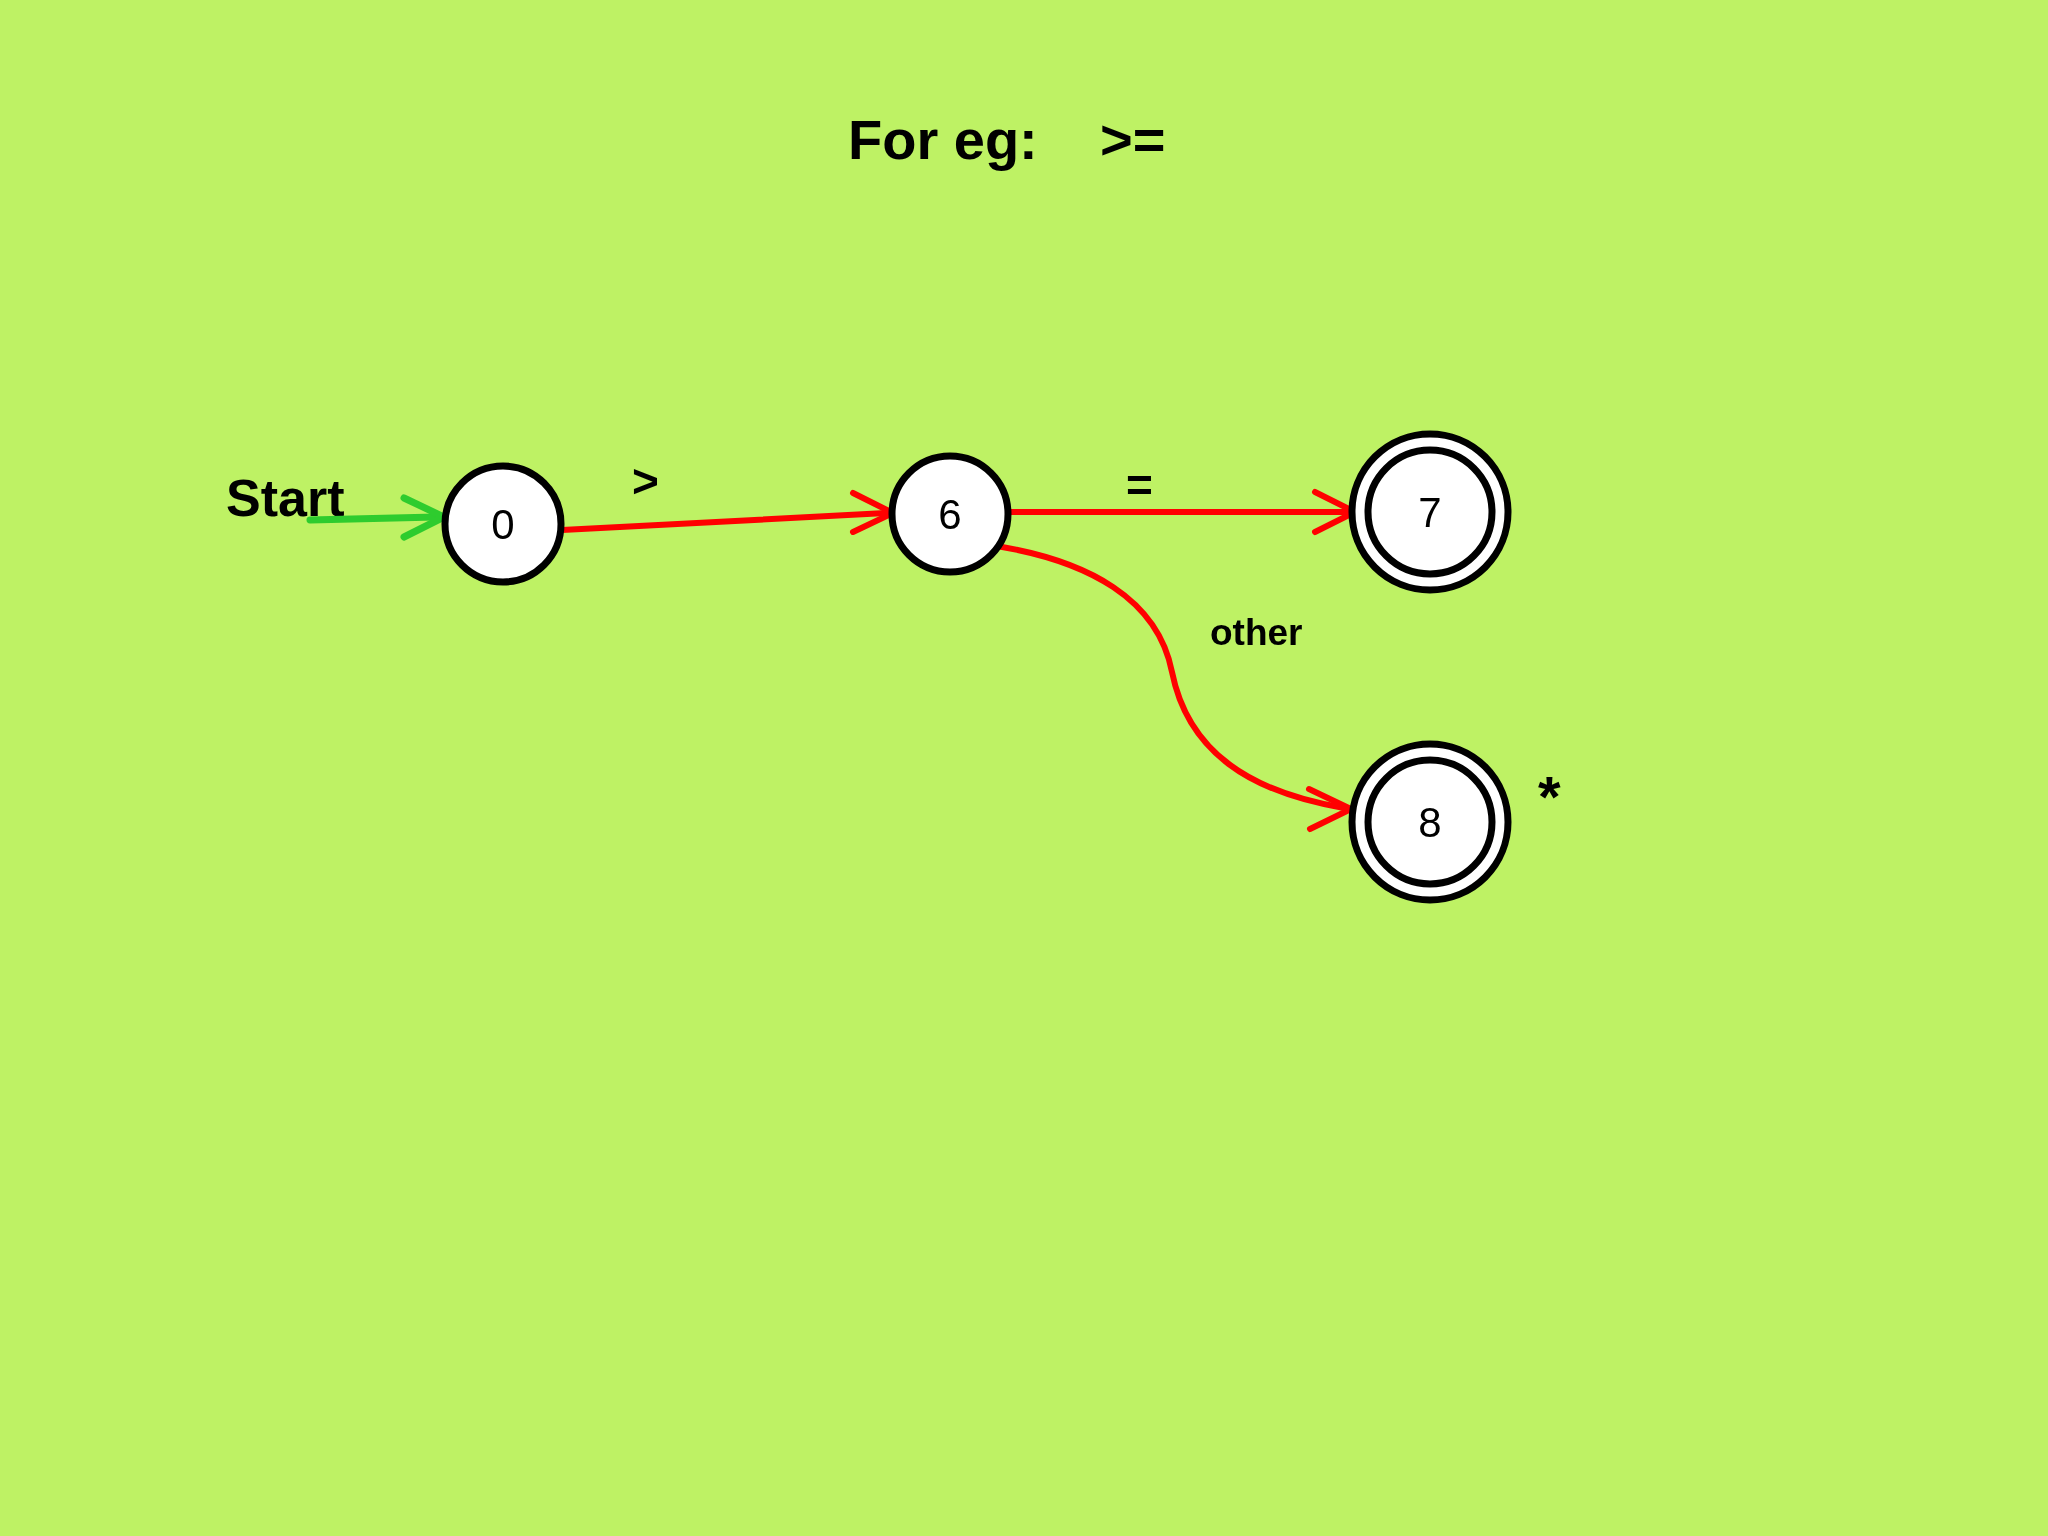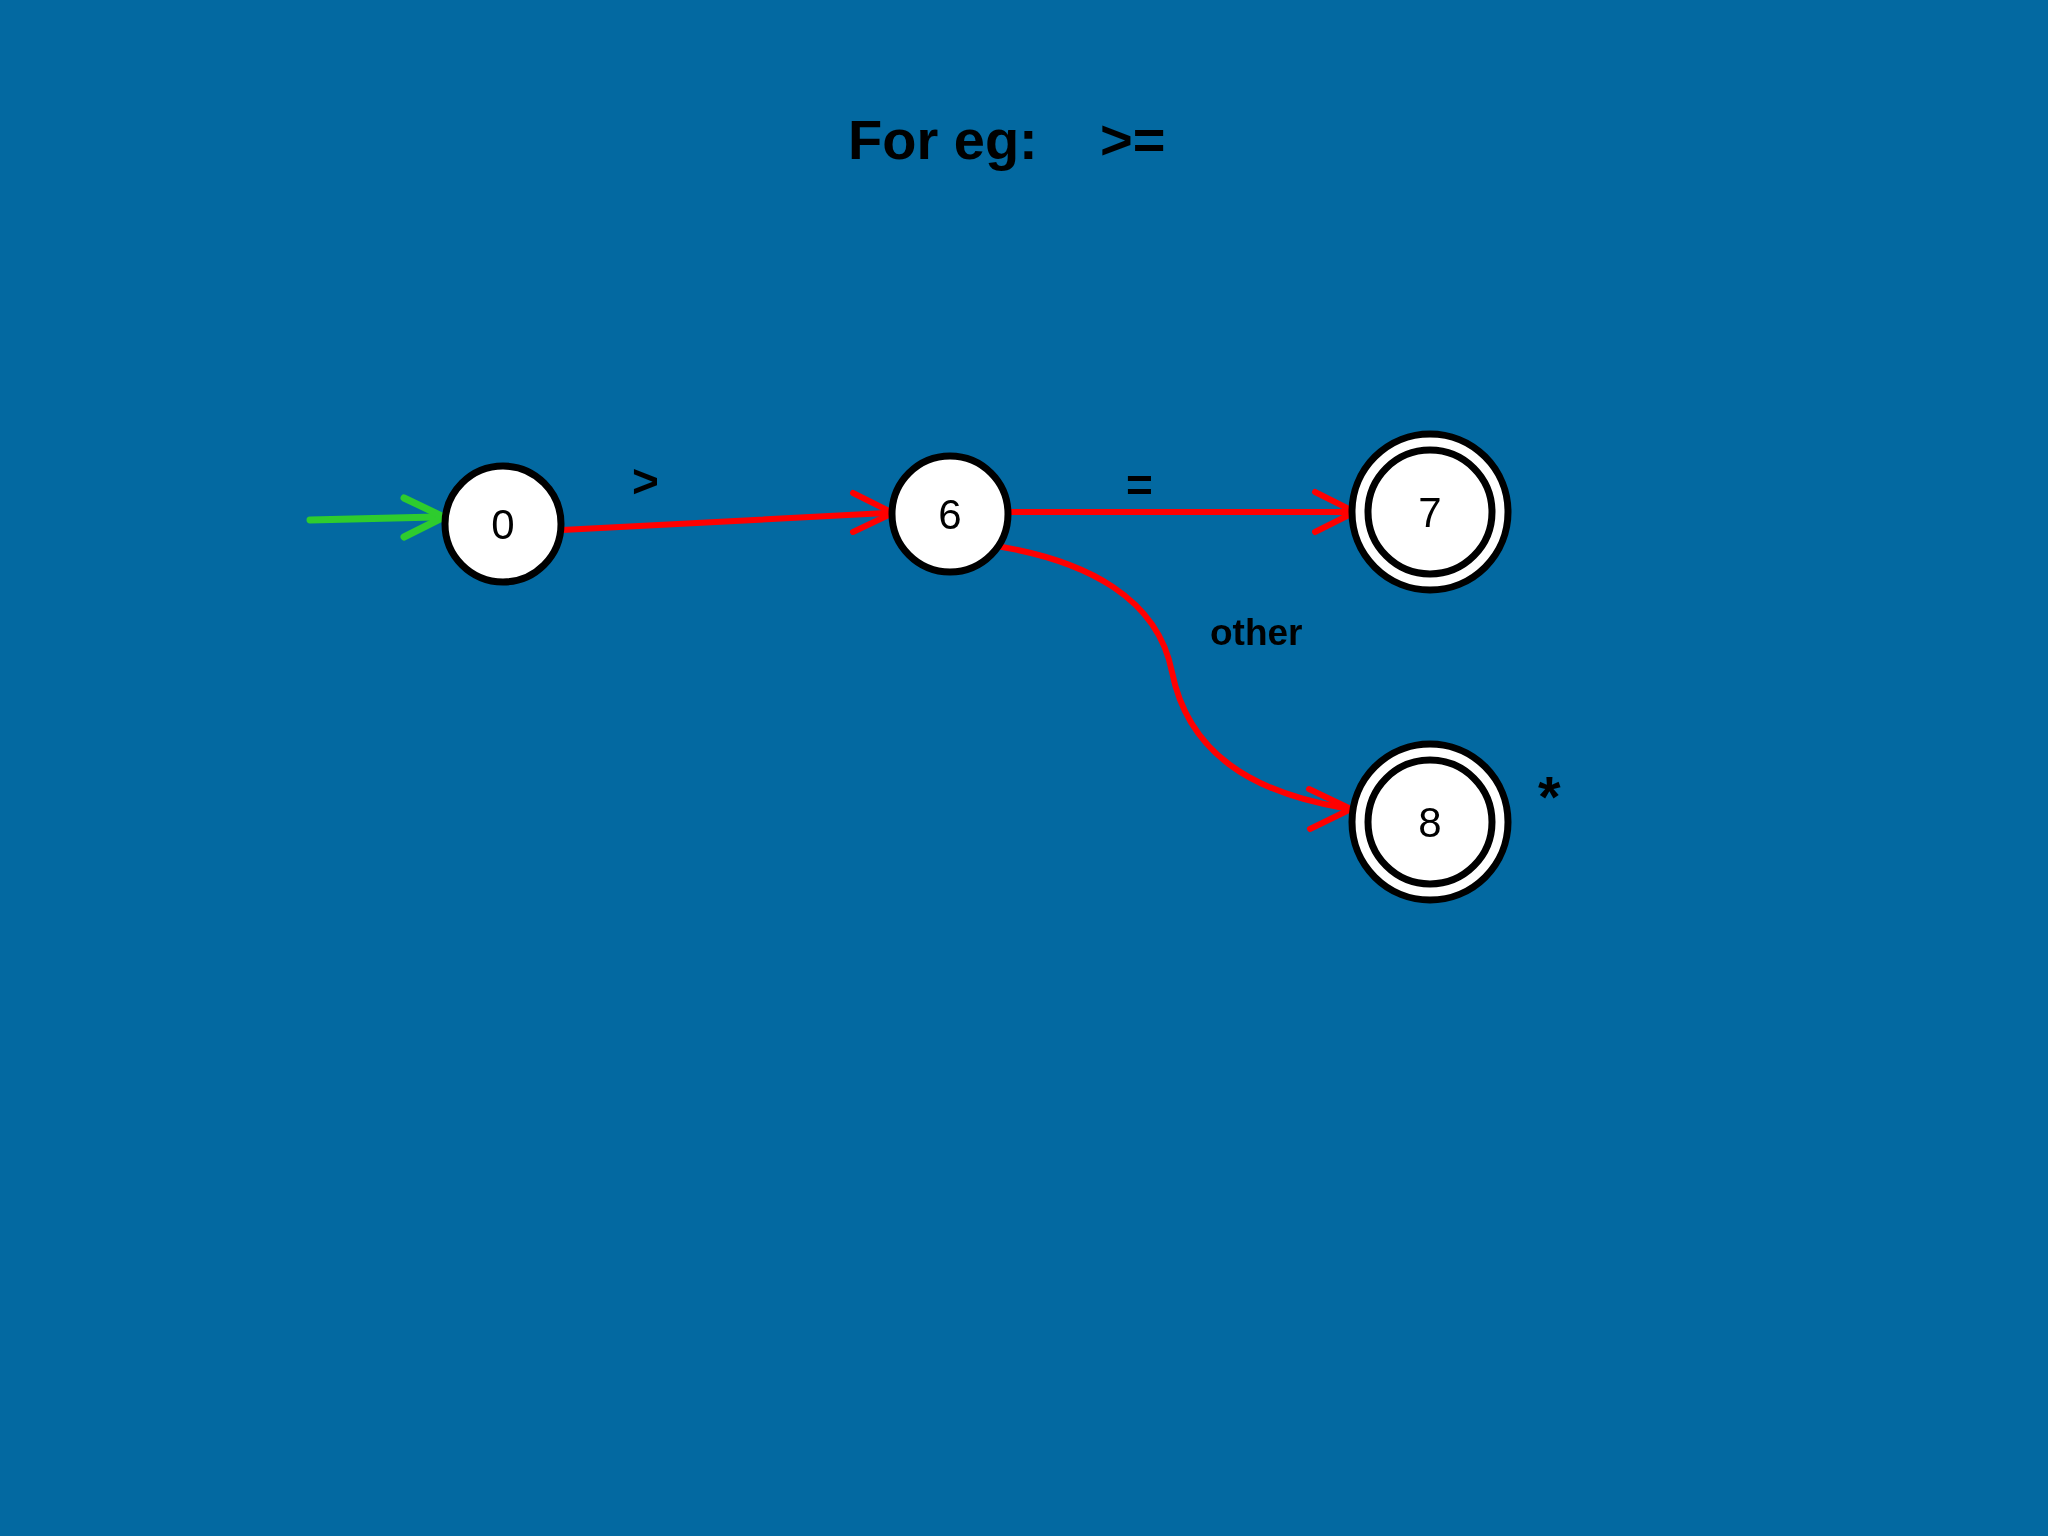--- a/index.html
+++ b/index.html
@@ -8,21 +8,21 @@
     padding: 0;
     background: #ffffff;
   }
   body {
     font-family: "Liberation Sans", sans-serif;
   }
   #canvas {
     position: relative;
     width: 2048px;
     height: 1536px;
-    background: #0369a1;
+    background: #bef264;
     overflow: hidden;
   }
   #diagram-svg {
     position: absolute;
     left: 0;
     top: 0;
     width: 2048px;
     height: 1536px;
   }
   .slide-title {
@@ -88,20 +88,21 @@
     fill: #000000;
   }
 </style>
 </head>
 <body>
 
 <div id="canvas">
 
   <div class="slide-title">For eg:    &gt;=</div>
 
+  <div class="start-label">Start</div>
 
   <div class="edge-label edge-label-gt">&gt;</div>
 
   <div class="edge-label edge-label-eq">=</div>
 
   <div class="edge-label edge-label-other">other</div>
 
   <div class="star-mark">*</div>
 
   <svg id="diagram-svg" viewBox="0 0 2048 1536">

